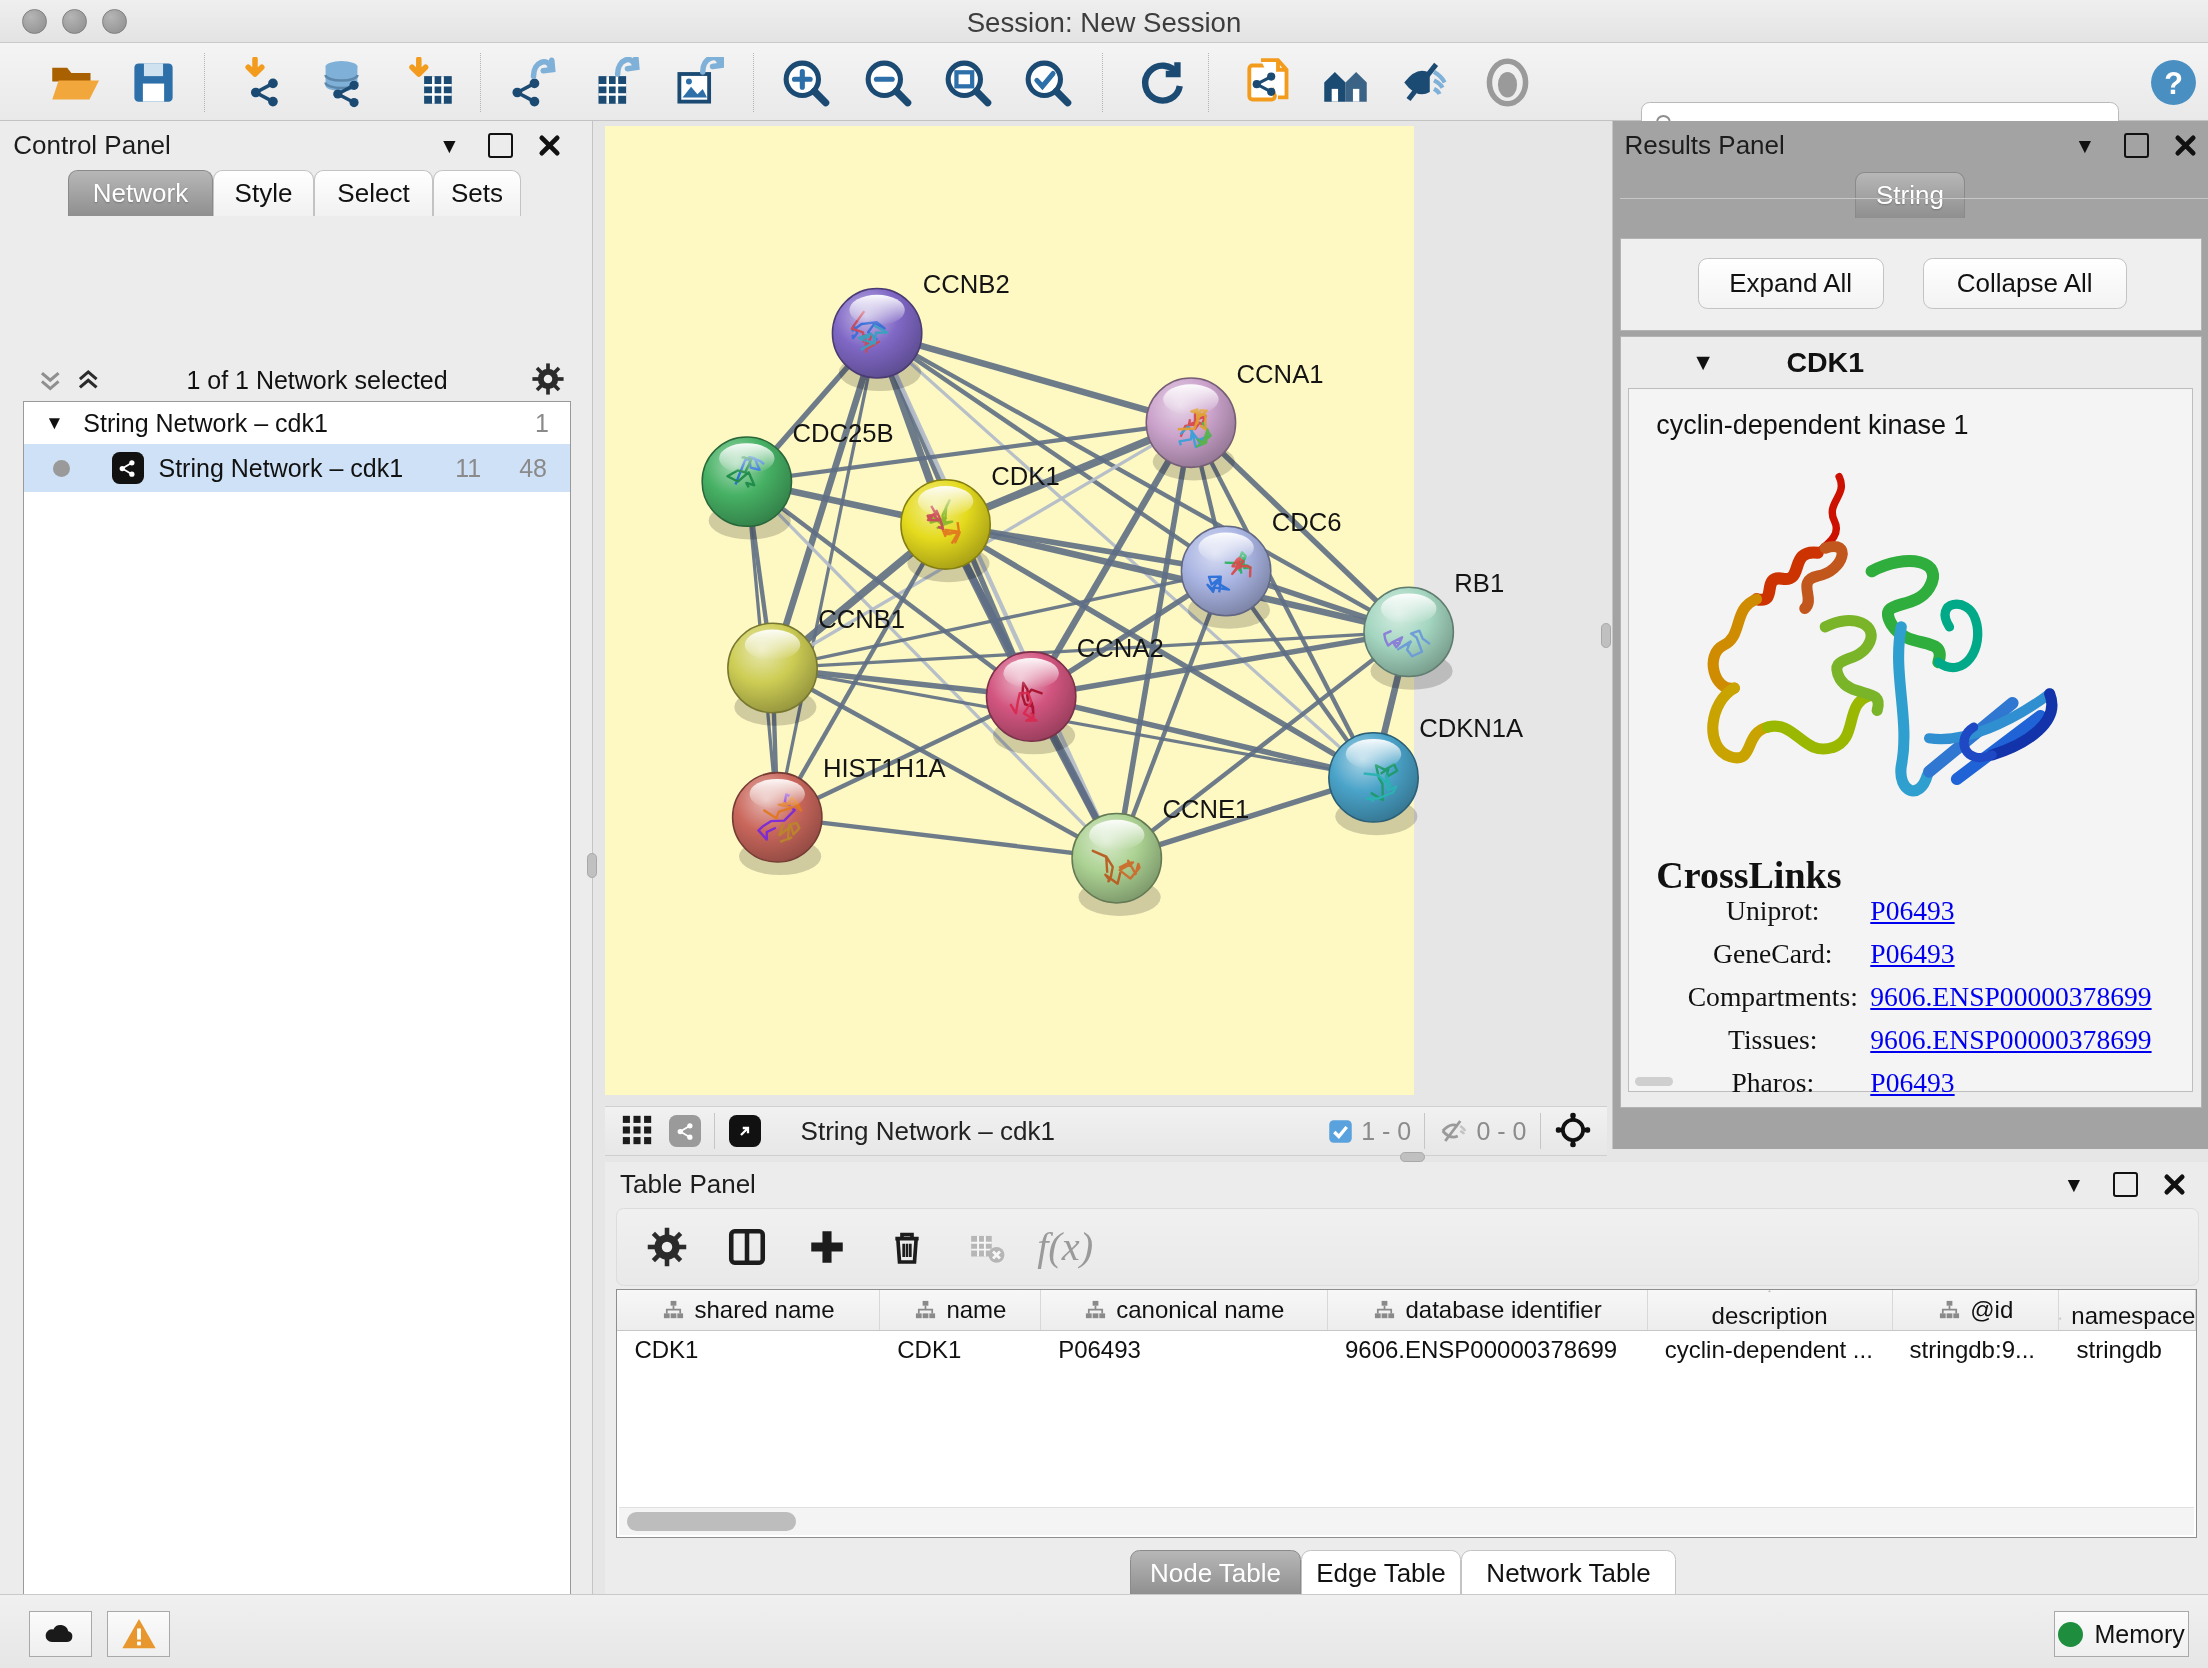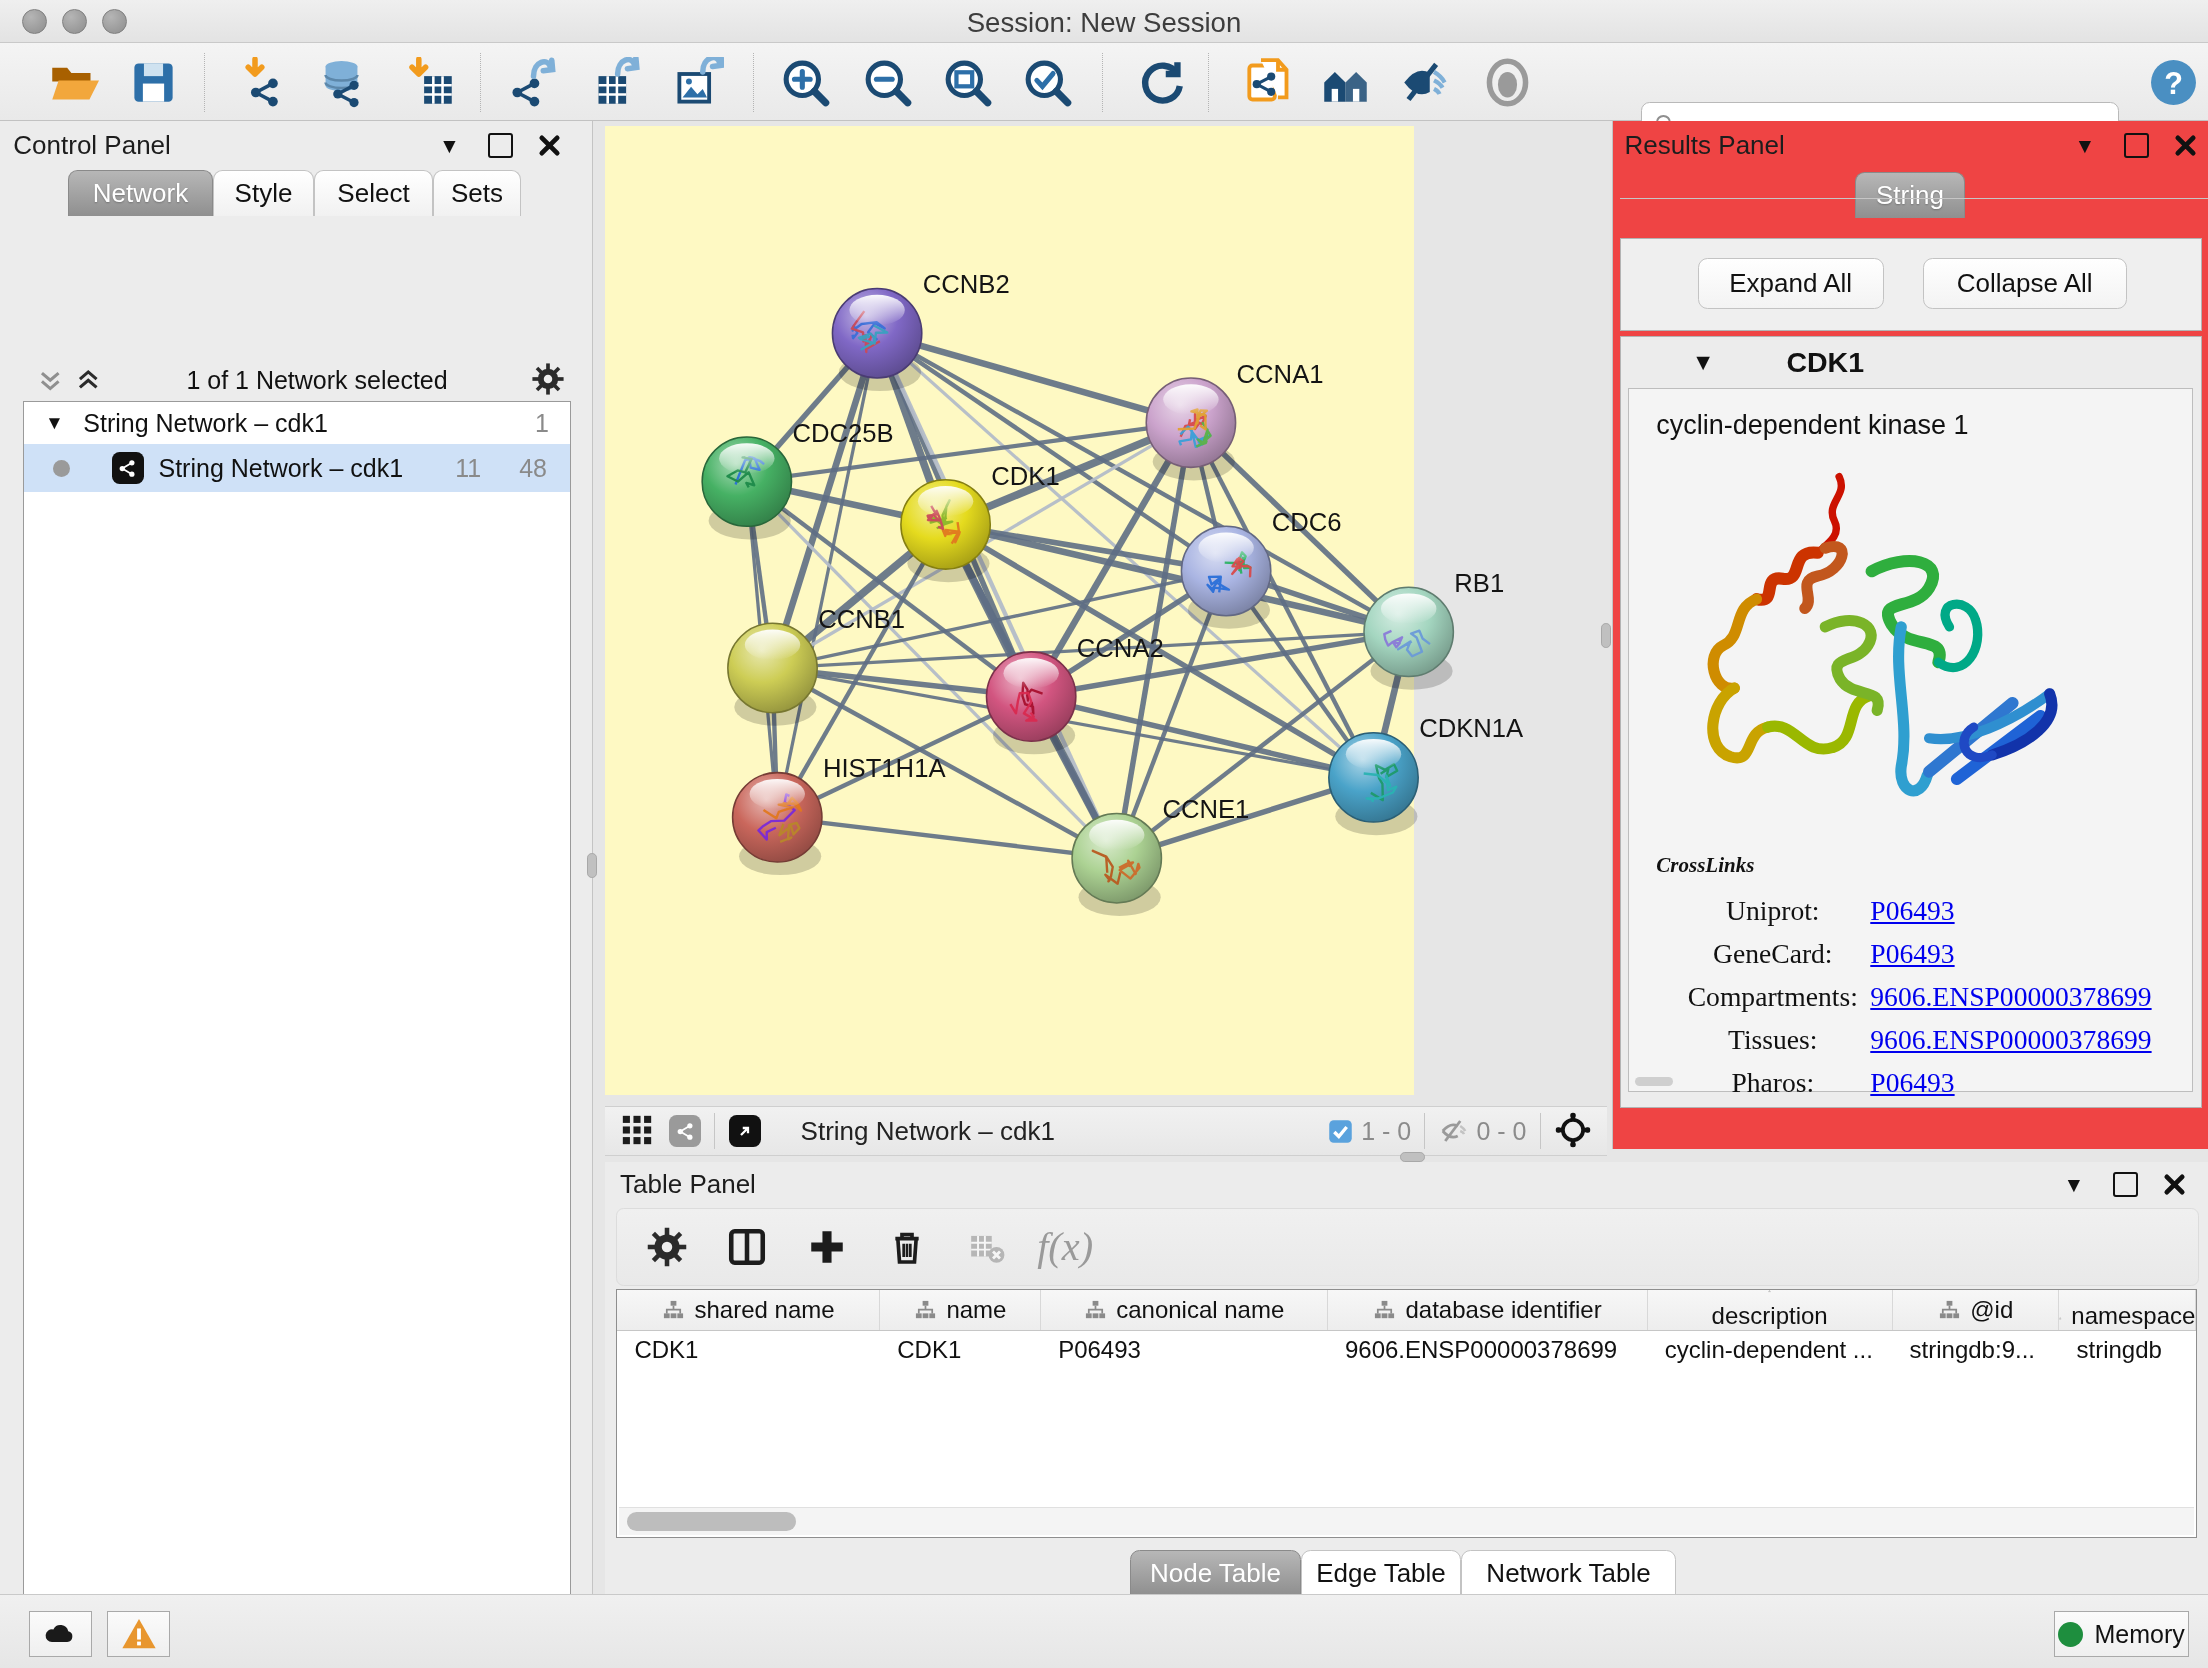--- a/index.html
+++ b/index.html
@@ -601,21 +601,21 @@
         <circle cx="12" cy="12" r="6.4" fill="none" stroke="#111" stroke-width="2.4"></circle>
         <path d="M12,1.5 V6 M12,18 V22.5 M1.5,12 H6 M18,12 H22.5" stroke="#111" stroke-width="2.8"></path>
         <circle cx="12" cy="2.8" r="1.7" fill="#111"></circle>
           <circle cx="12" cy="21.2" r="1.7" fill="#111"></circle>
         <circle cx="2.8" cy="12" r="1.7" fill="#111"></circle>
           <circle cx="21.2" cy="12" r="1.7" fill="#111"></circle>
       </svg>
     </span>
   </div>
 
-  <div class="abs" style="left:1612px;top:121px;width:596px;height:1028px;background:#ef4444;border-left:1px solid #c4c4c4;">
+  <div class="abs" style="left:1612px;top:121px;width:596px;height:1028px;background:#a3a3a3;border-left:1px solid #c4c4c4;">
     <div class="abs" style="left:11.4px;top:7.6px;width:578px;height:34px;display:flex;align-items:center;">
       <span class="panel-title">Results Panel</span>
       <span style="flex:1"></span>
       <span style="font-size:21px;color:#111;margin-right:28.5px;">▼</span>
       <span style="width:21px;height:21px;border:2.9px solid #111;border-radius:2.9px;margin-right:25px;"></span>
       <svg width="23" height="23" viewBox="0 0 24 24" style="margin-right:5.7px;">
         <path d="M4,4 L20,20 M20,4 L4,20" stroke="#111" stroke-width="5" stroke-linecap="round"></path>
       </svg>
     </div>
     <div class="ctab sel" style="left:242px;top:51px;width:110px;">String</div>
@@ -645,21 +645,21 @@
             <path d="M272,218 C300,238 322,202 312,172 C304,146 266,152 284,180" stroke="#00a987" stroke-width="10"></path>
             <path d="M232,180 C222,230 242,280 232,330 C228,358 252,368 260,340" stroke="#2f9fd0" stroke-width="12"></path>
             <path d="M262,336 L352,262" stroke="#2f77d0" stroke-width="13"></path>
             <path d="M292,344 L382,276" stroke="#1f63d6" stroke-width="13"></path>
             <path d="M262,300 C300,306 352,282 392,252" stroke="#2f8fd0" stroke-width="11"></path>
             <path d="M392,252 C404,282 368,306 330,318" stroke="#1233aa" stroke-width="12"></path>
             <path d="M330,318 C300,330 290,300 310,288" stroke="#1f49c4" stroke-width="10"></path>
           </g>
         </svg>
 
-        <div style="position:absolute;left:27px;top:464px;font-size:21px;font-weight:bold;color:#111;font-style:italic;" class="serif">CrossLinks</div>
+        <div style="position:absolute;left:27px;top:464px;font-size:38px;font-weight:bold;color:#111;" class="serif">CrossLinks</div>
         <div id="crosslinks" class="serif" style="position:absolute;left:46px;top:506px;width:514px;">
             <div class="xlink-row">
               <span class="xlink-label">Uniprot:</span>
               <a class="xlink-val">P06493</a>
             </div>
             <div class="xlink-row">
               <span class="xlink-label">GeneCard:</span>
               <a class="xlink-val">P06493</a>
             </div>
             <div class="xlink-row">

